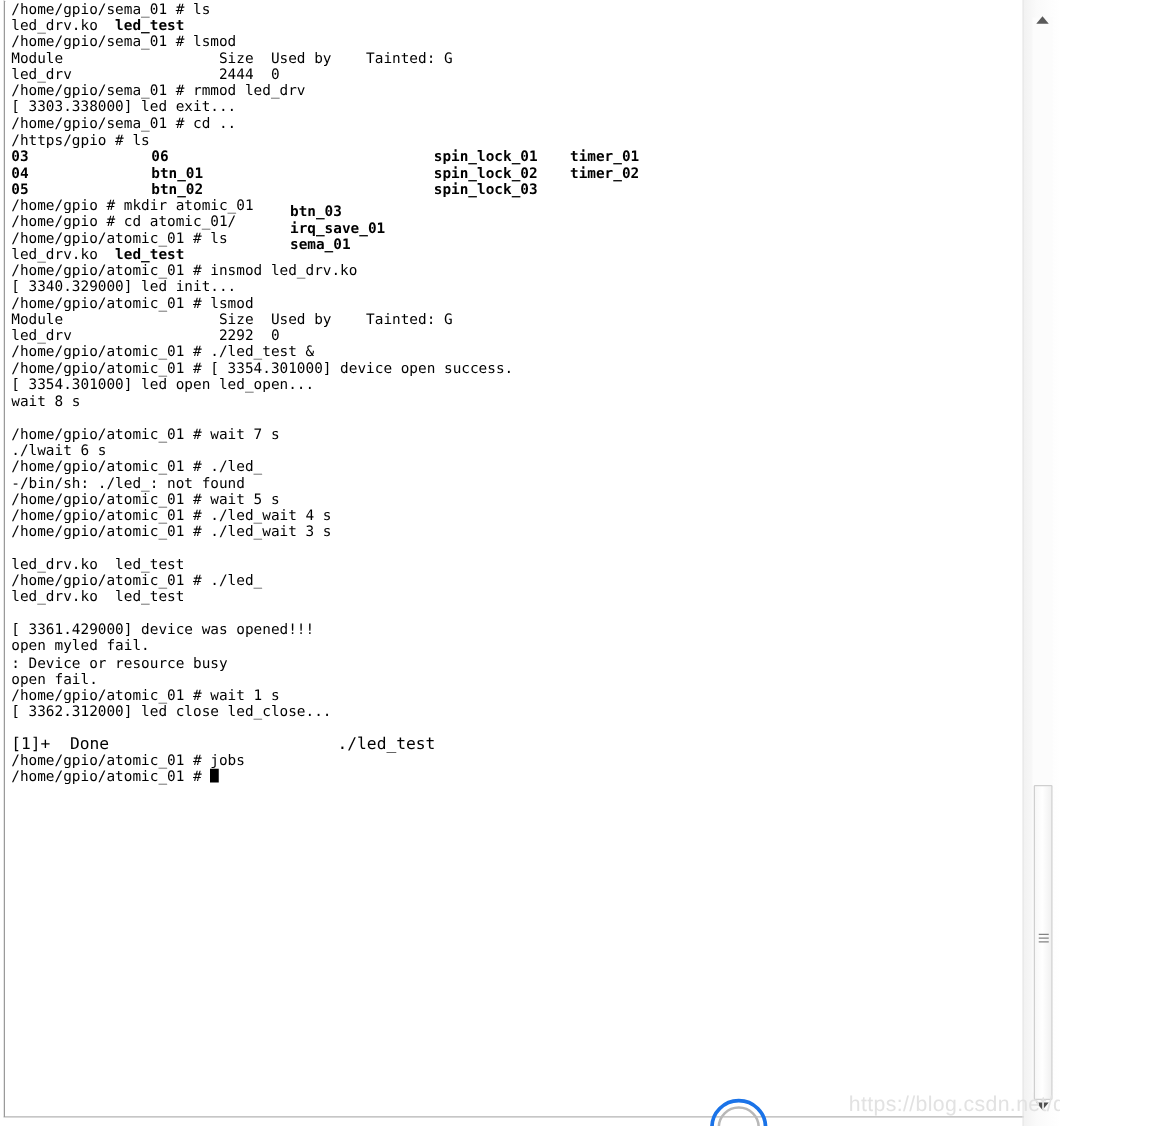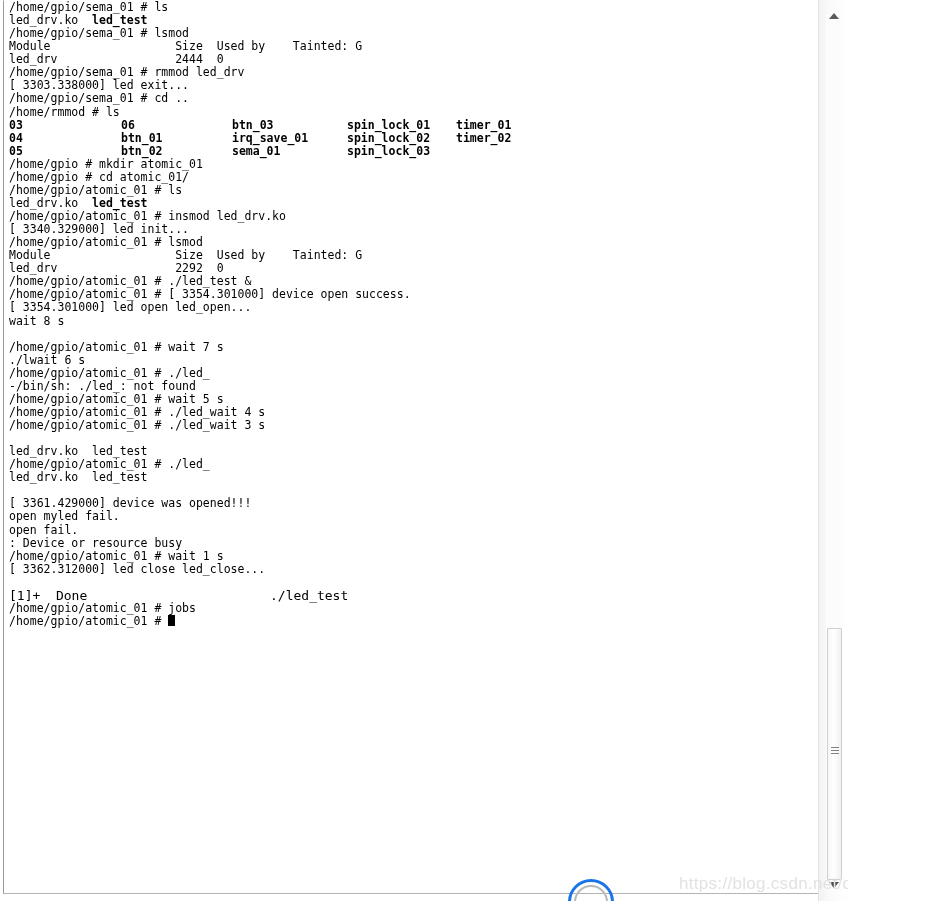--- a/index.html
+++ b/index.html
@@ -57,21 +57,21 @@
     position: absolute;
     top: 0;
     font-size: 11.5px;
     line-height: 13.07px;
     font-weight: bold;
     white-space: pre;
     color: #000;
   }
   .c1 { left: 0px; }
   .c2 { left: 112px; }
-  .c3 { left: 223px; }
+  .c3 { left: 223px; margin-top: 44px; }
   .c4 { left: 338px; }
   .c5 { left: 447px; }
 
   
   .doneline { position: relative; height: 13.07px; }
   .doneline span {
     position: absolute; top: 0;
     font-size: 13px; line-height: 13.07px;
     white-space: pre; color: #000;
   }
@@ -203,21 +203,21 @@
   <div class="term-frame">
     <div class="term-body" id="terminal-body">
         <div class="line">/home/gpio/sema_01 # ls</div>
         <div class="line"><span>led_drv.ko  </span><span class="bold">led_test</span></div>
         <div class="line">/home/gpio/sema_01 # lsmod</div>
         <div class="line">Module                  Size  Used by    Tainted: G</div>
         <div class="line">led_drv                 2444  0</div>
         <div class="line">/home/gpio/sema_01 # rmmod led_drv</div>
         <div class="line">[ 3303.338000] led exit...</div>
         <div class="line">/home/gpio/sema_01 # cd ..</div>
-        <div class="line">/home/rmmod # ls</div>
+        <div class="line">/https/gpio # ls</div>
         <div class="line cols"><span class="c1">03</span><span class="c2">06</span><span class="c3">btn_03</span><span class="c4">spin_lock_01</span><span class="c5">timer_01</span></div>
         <div class="line cols"><span class="c1">04</span><span class="c2">btn_01</span><span class="c3">irq_save_01</span><span class="c4">spin_lock_02</span><span class="c5">timer_02</span></div>
         <div class="line cols"><span class="c1">05</span><span class="c2">btn_02</span><span class="c3">sema_01</span><span class="c4">spin_lock_03</span></div>
         <div class="line">/home/gpio # mkdir atomic_01</div>
         <div class="line">/home/gpio # cd atomic_01/</div>
         <div class="line">/home/gpio/atomic_01 # ls</div>
         <div class="line"><span>led_drv.ko  </span><span class="bold">led_test</span></div>
         <div class="line">/home/gpio/atomic_01 # insmod led_drv.ko</div>
         <div class="line">[ 3340.329000] led init...</div>
         <div class="line">/home/gpio/atomic_01 # lsmod</div>
@@ -235,22 +235,22 @@
         <div class="line">/home/gpio/atomic_01 # wait 5 s</div>
         <div class="line">/home/gpio/atomic_01 # ./led_wait 4 s</div>
         <div class="line">/home/gpio/atomic_01 # ./led_wait 3 s</div>
         <div class="line blank">&nbsp;</div>
         <div class="line">led_drv.ko  led_test</div>
         <div class="line">/home/gpio/atomic_01 # ./led_</div>
         <div class="line">led_drv.ko  led_test</div>
         <div class="line blank">&nbsp;</div>
         <div class="line">[ 3361.429000] device was opened!!!</div>
         <div class="line">open myled fail.</div>
+        <div class="line">: Device or resource busy</div>
         <div class="line">open fail.</div>
-        <div class="line">: Device or resource busy</div>
         <div class="line">/home/gpio/atomic_01 # wait 1 s</div>
         <div class="line">[ 3362.312000] led close led_close...</div>
         <div class="line blank">&nbsp;</div>
         <div class="line doneline"><span class="d1">[1]+  Done</span><span class="d2">./led_test</span></div>
         <div class="line">/home/gpio/atomic_01 # jobs</div>
         <div class="line"><span>/home/gpio/atomic_01 # </span><span class="cursor"></span></div>
       </div>
   </div>
 
   <div class="scrollbar">

